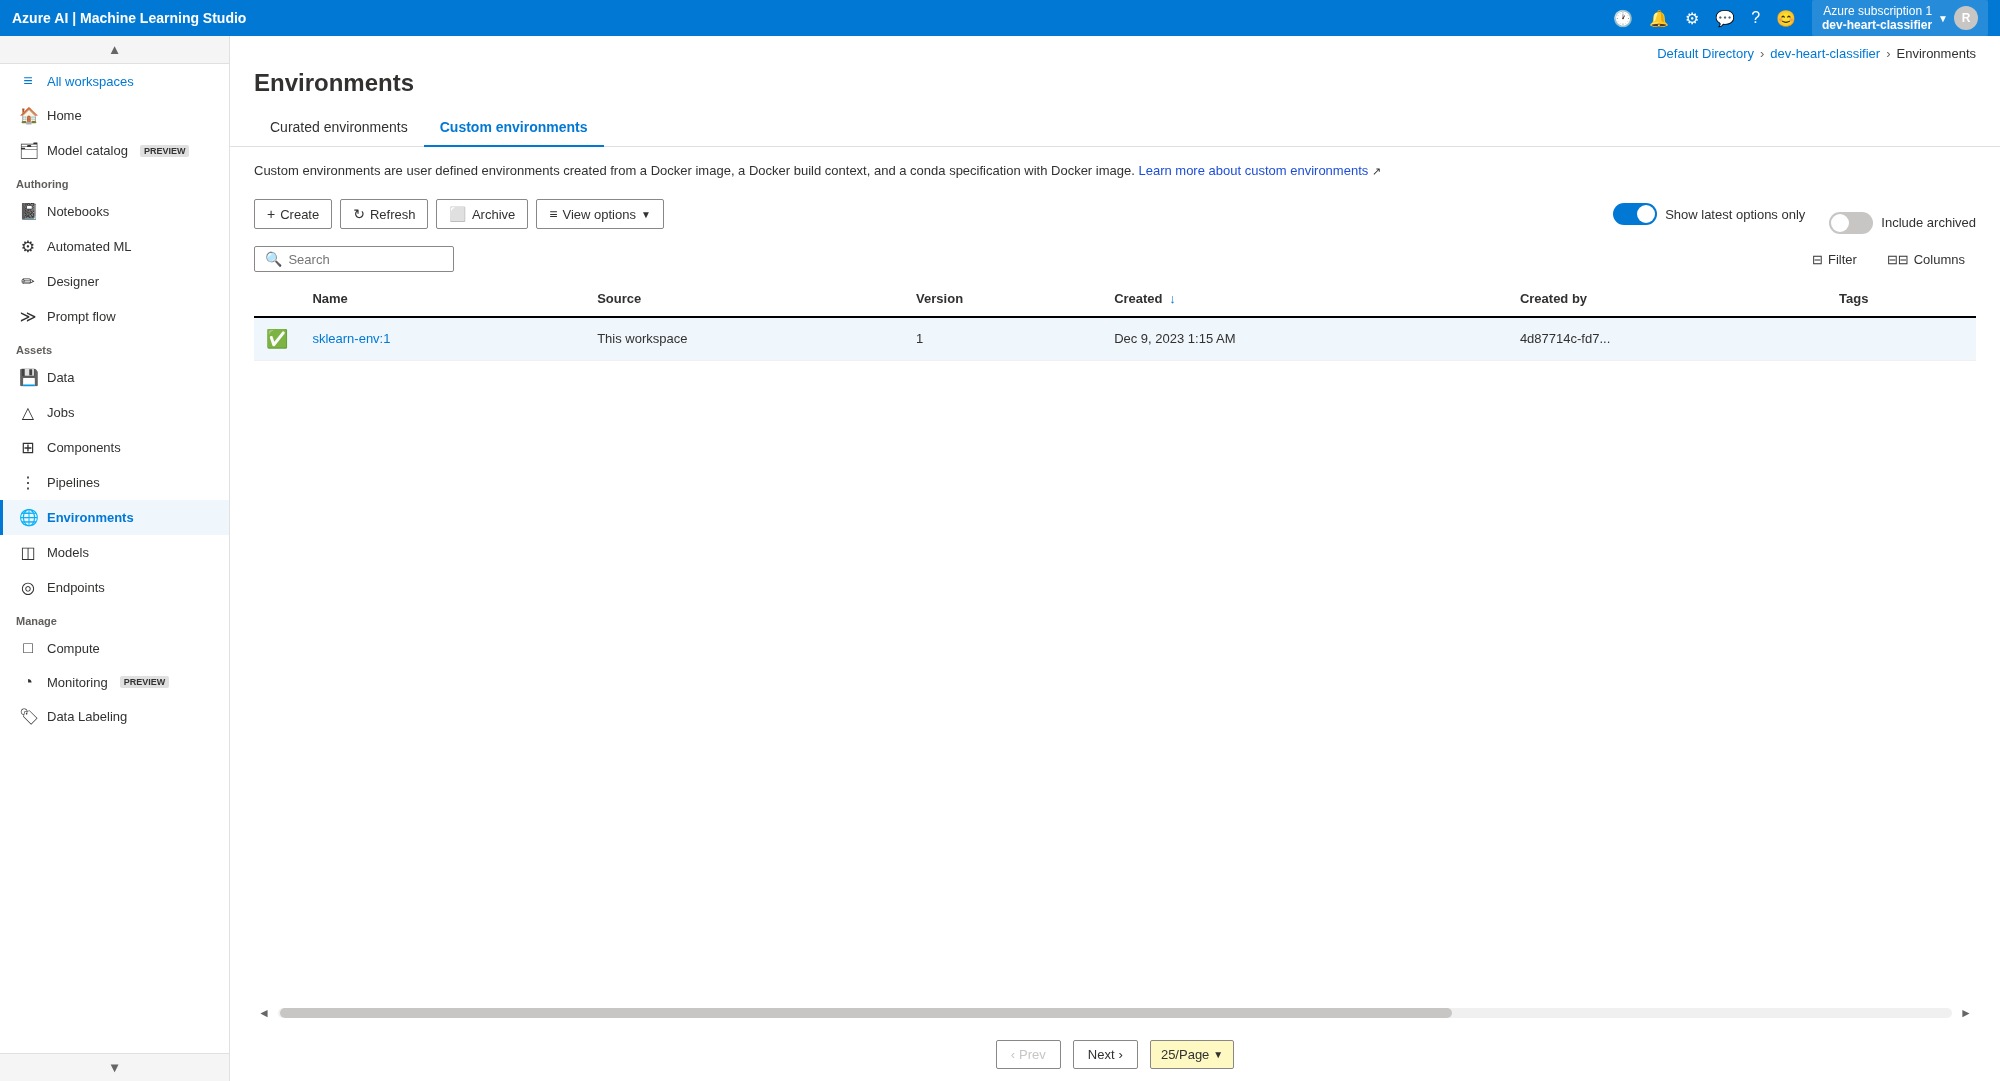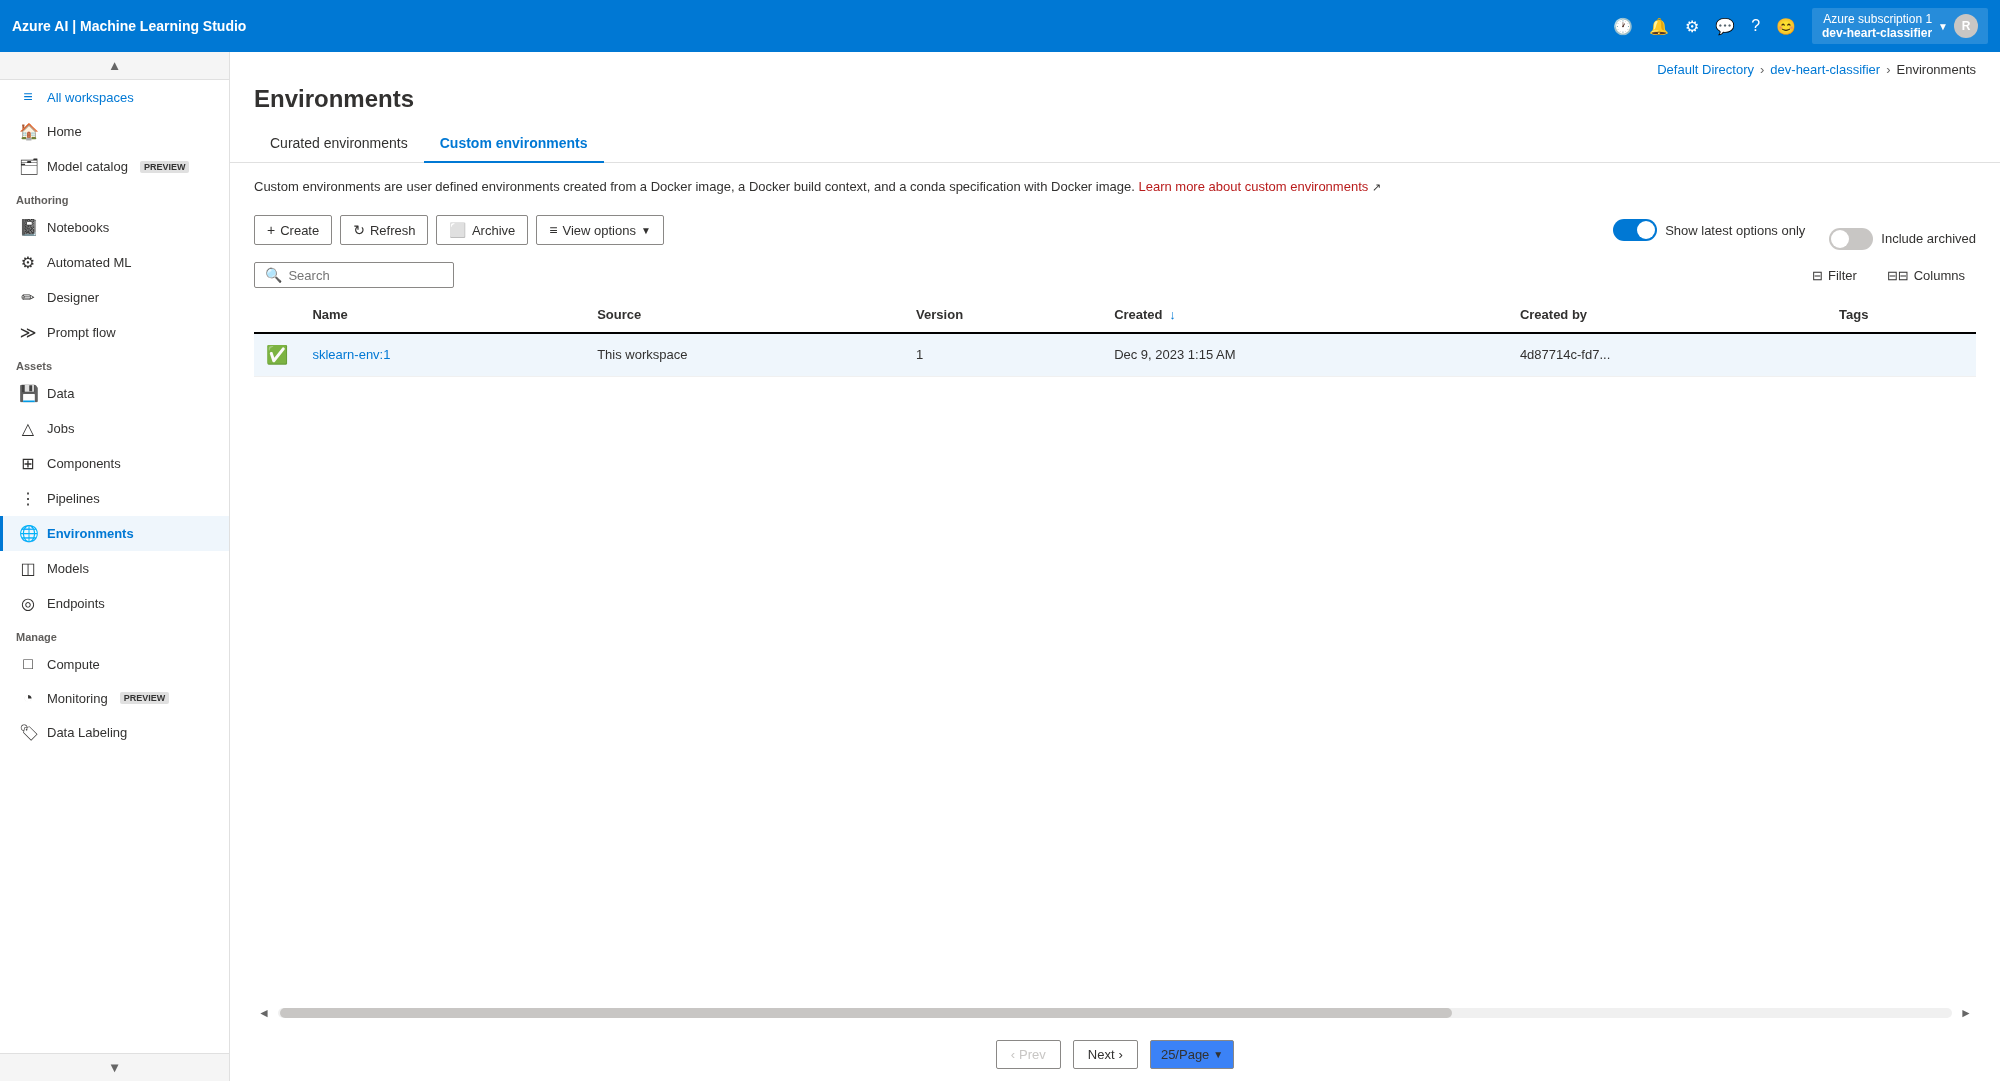--- a/index.html
+++ b/index.html
@@ -2,21 +2,21 @@
 <html><head>
   <meta charset="utf-8">
   <style>
     * { box-sizing: border-box; margin: 0; padding: 0; }
     body { font-family: 'Segoe UI', Arial, sans-serif; font-size: 14px; color: #333; background: #fff; display: flex; flex-direction: column; height: 100vh; overflow: hidden; }
 
     
     .topbar {
       background: #0078d4;
       color: #fff;
-      height: 52px;
+      height: 36px;
       display: flex;
       align-items: center;
       padding: 0 12px;
       gap: 8px;
       flex-shrink: 0;
       z-index: 100;
     }
     .topbar-title { font-size: 14px; font-weight: 600; flex: 1; }
     .topbar-icons { display: flex; align-items: center; gap: 16px; }
     .topbar-icon { color: #fff; font-size: 16px; cursor: pointer; }
@@ -134,21 +134,21 @@
       font-weight: 600;
     }
 
     
     .description {
       padding: 14px 24px;
       font-size: 13px;
       color: #323130;
       line-height: 1.5;
     }
-    .description a { color: #b91c1c; cursor: pointer; }
+    .description a { color: #1d4ed8; cursor: pointer; }
 
     
     .toolbar {
       display: flex;
       align-items: center;
       gap: 8px;
       padding: 0 24px 12px 24px;
     }
     .toolbar-btn {
       display: flex;
@@ -303,21 +303,21 @@
       font-size: 13px;
       color: #323130;
     }
     .page-btn.disabled { color: #c8c6c4; cursor: default; }
     .page-size-select {
       display: flex;
       align-items: center;
       gap: 4px;
       padding: 6px 10px;
       border: 1px solid #8a8886;
-      background: #3b82f6;
+      background: #fef9c3;
       border-radius: 2px;
       cursor: pointer;
       font-size: 13px;
       color: #323130;
     }
   </style>
 </head>
 <body>
 
 <div class="topbar">

